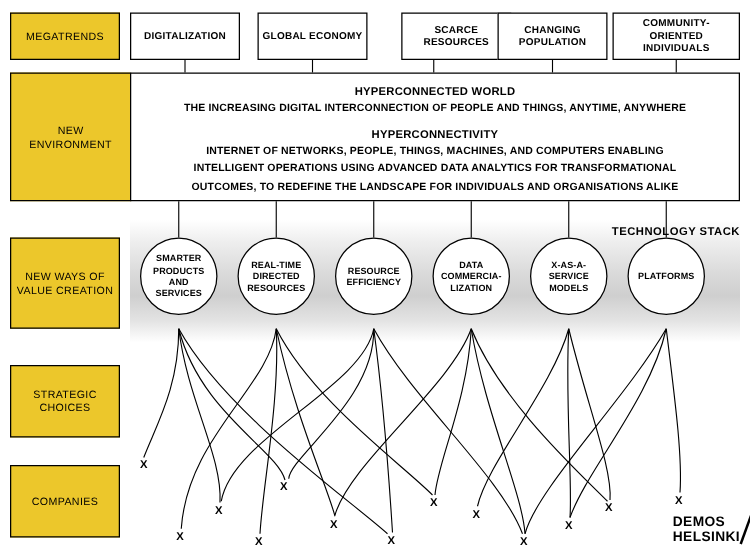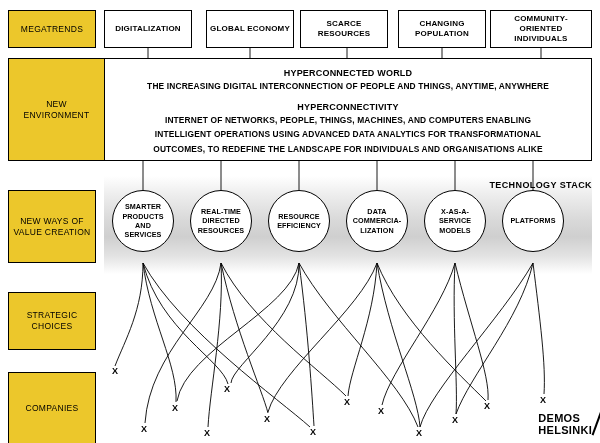--- a/index.html
+++ b/index.html
@@ -153,25 +153,25 @@
 </style>
 </head>
 <body>
 
 <div id="page">
 
   <div class="row-label" style="left:8px; top:10px; width:88px; height:38px;">MEGATRENDS</div>
   <div class="row-label" style="left:8px; top:58px; width:97px; height:103px;">NEW ENVIRONMENT</div>
   <div class="row-label" style="left:8px; top:190px; width:88px; height:73px;">NEW WAYS OF VALUE CREATION</div>
   <div class="row-label" style="left:8px; top:292px; width:88px; height:58px;">STRATEGIC CHOICES</div>
-  <div class="row-label" style="left:8px; top:372px; width:88px; height:72px;">COMPANIES</div>
+  <div class="row-label" style="left:8px; top:372px; width:88px; height:58px;">COMPANIES</div>
 
   <div class="mega-box" style="left:104px; top:10px; width:88px; height:38px;text-align:center;">DIGITALIZATION</div>
   <div class="mega-box" style="left:206px; top:10px; width:88px; height:38px;">GLOBAL ECONOMY</div>
-  <div class="mega-box" style="left:300px; top:10px; width:88px; height:38px;">SCARCE RESOURCES</div>
+  <div class="mega-box" style="left:321px; top:10px; width:88px; height:38px;">SCARCE RESOURCES</div>
   <div class="mega-box" style="left:398px; top:10px; width:88px; height:38px;">CHANGING POPULATION</div>
   <div class="mega-box" style="left:490px; top:10px; width:102px; height:38px;">COMMUNITY-ORIENTED INDIVIDUALS</div>
 
   <div id="env-box">
     <div class="env-head">HYPERCONNECTED WORLD</div>
     <div class="env-sub">THE INCREASING DIGITAL INTERCONNECTION OF PEOPLE AND THINGS, ANYTIME, ANYWHERE</div>
     <div class="env-gap"></div>
     <div class="env-head">HYPERCONNECTIVITY</div>
     <div class="env-sub">INTERNET OF NETWORKS, PEOPLE, THINGS, MACHINES, AND COMPUTERS ENABLING</div>
     <div class="env-sub">INTELLIGENT OPERATIONS USING ADVANCED DATA ANALYTICS FOR TRANSFORMATIONAL</div>

